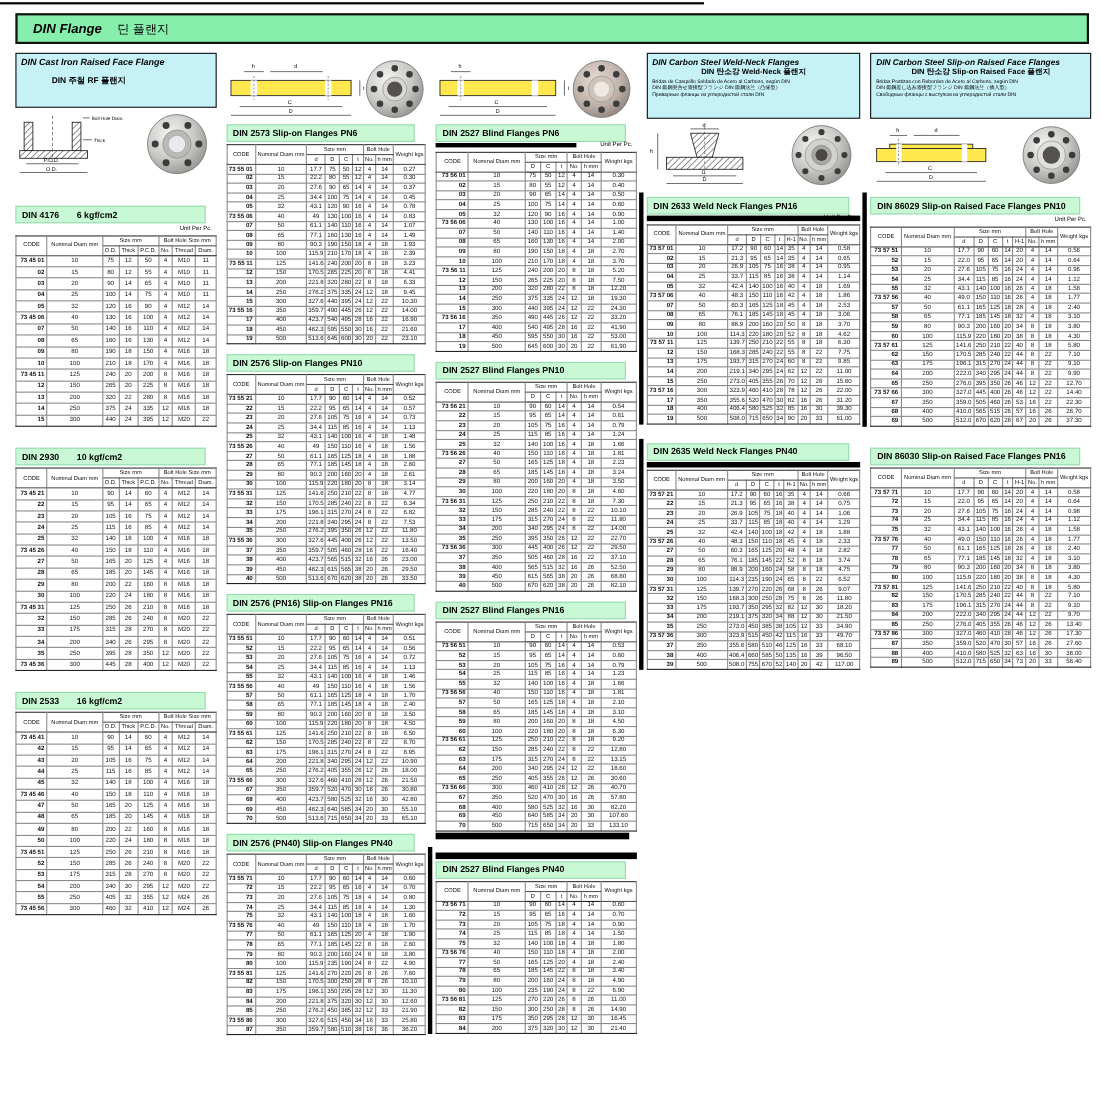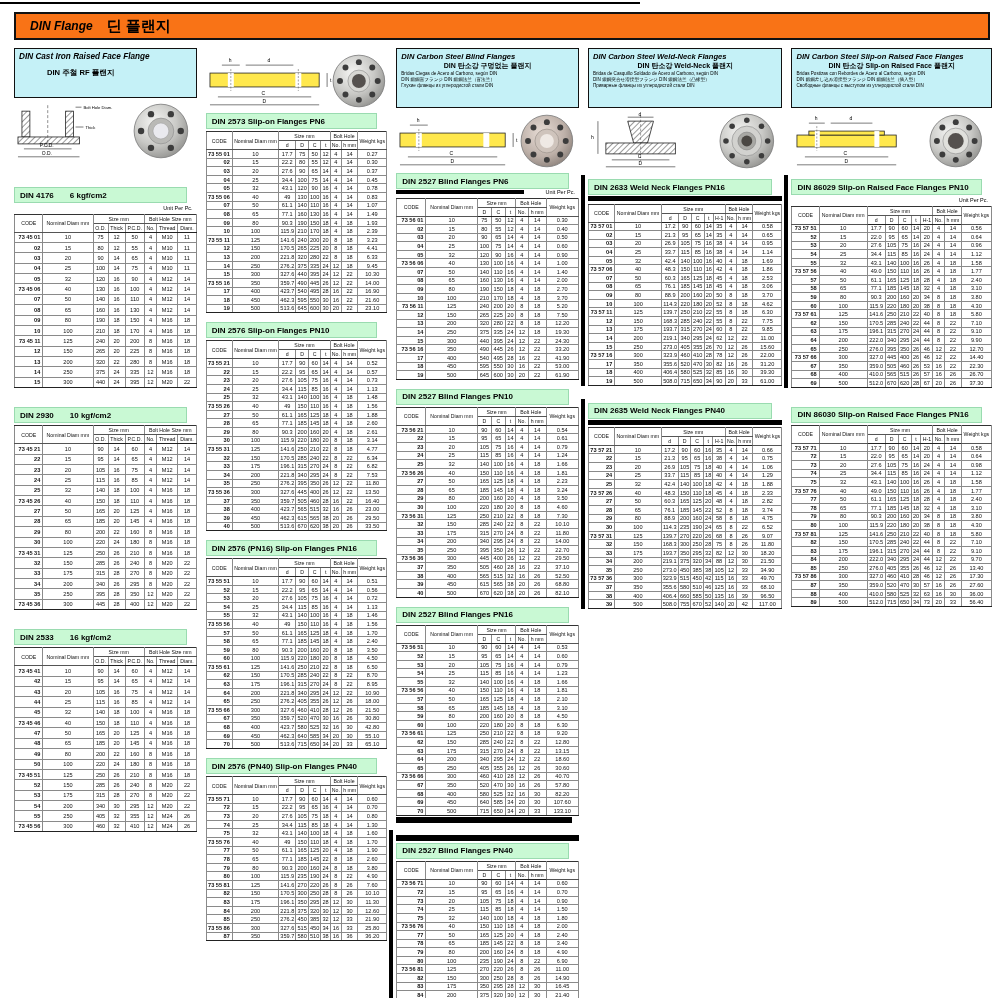--- a/index.html
+++ b/index.html
@@ -1,21 +1,21 @@
 <!DOCTYPE html>
 <html><head>
 <meta charset="utf-8">
 <style>
   html,body{margin:0;padding:0;background:#fff;font-family:"Liberation Sans",sans-serif;}
   .page{position:relative;width:1000px;height:998px;background:#fff;overflow:hidden;}
   .topline{position:absolute;top:2px;left:0;width:640px;height:2px;background:#000;}
-  .topbar{margin:12px 10px 8px 14px;height:24px;background:#f97316;border:2px solid #111;
+  .topbar{margin:12px 10px 8px 14px;height:24px;background:#86efac;border:2px solid #111;
           display:flex;align-items:center;gap:14px;padding-left:14px;}
   .topbar .en{font-size:12px;font-weight:bold;font-style:italic;color:#000;}
-  .topbar .ko{font-size:15px;font-weight:bold;color:#000;}
+  .topbar .ko{font-size:11px;font-weight:normal;color:#000;}
   .columns{display:flex;gap:9px;padding:0 8px 0 14px;align-items:flex-start;}
   .col{display:flex;flex-direction:column;}
   .c1{width:184px;} .c2{width:183px;} .c3{width:184px;} .c4{width:196px;} .c5{width:202px;}
   .secbox{background:#c5f1f7;border:1.5px solid #111;padding:3px 4px;min-height:52px;}
   .c1 .secbox{min-height:42px;}
   .secbox .l0{font-size:7.6px;font-weight:bold;font-style:italic;color:#000;line-height:1.25;}
   .secbox .l1{font-size:7px;font-weight:bold;text-align:center;color:#000;line-height:1.3;}
   .secbox .ls{font-size:4.6px;color:#000;line-height:1.35;}
   .c1 .secbox .l0{font-size:8.2px;margin-bottom:6px;}
   .c1 .secbox .l1{text-align:left;font-size:7.6px;padding-left:28px;}
@@ -1617,27 +1617,20 @@
                 <td>16</td>
                 <td>36</td>
                 <td>36.20</td>
               </tr>
             </tbody>
           </table>
       </section>
     </div>
 
     <div class="col c3">
-      <div class="secbox">
-        <div class="l0">DIN Carbon Steel Blind Flanges</div>
-        <div class="l1">DIN 탄소강 구멍없는 플랜지</div>
-        <div class="ls">Bridas Ciegas de Acero al Carbono, según DIN</div>
-        <div class="ls">DIN 鍛鋼盲フランジ DIN 鍛鋼法兰（盲法兰）</div>
-        <div class="ls">Глухие фланцы из углеродистой стали DIN</div>
-      </div>
       <div class="dgm">
         <svg viewBox="0 0 184 60">
           <g>
             <rect x="4" y="22" width="106" height="14" fill="#ffe84d" stroke="#222" stroke-width="0.8"></rect>
             <rect x="20" y="22" width="6" height="14" fill="#fff"></rect>
             <rect x="88" y="22" width="6" height="14" fill="#fff"></rect>
             <line x1="23" y1="18" x2="23" y2="40" stroke="#444" stroke-width="0.5" stroke-dasharray="2 1.5"></line>
             <line x1="14" y1="14" x2="32" y2="14" stroke="#222" stroke-width="0.6"></line>
             <text class="dimtxt" x="21" y="11">h</text>
             <line x1="118" y1="22" x2="118" y2="36" stroke="#222" stroke-width="0.6"></line>

